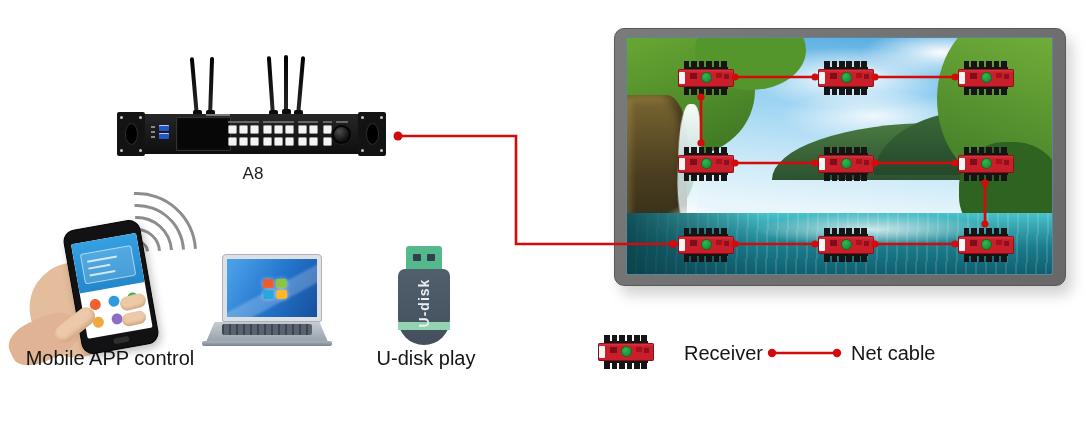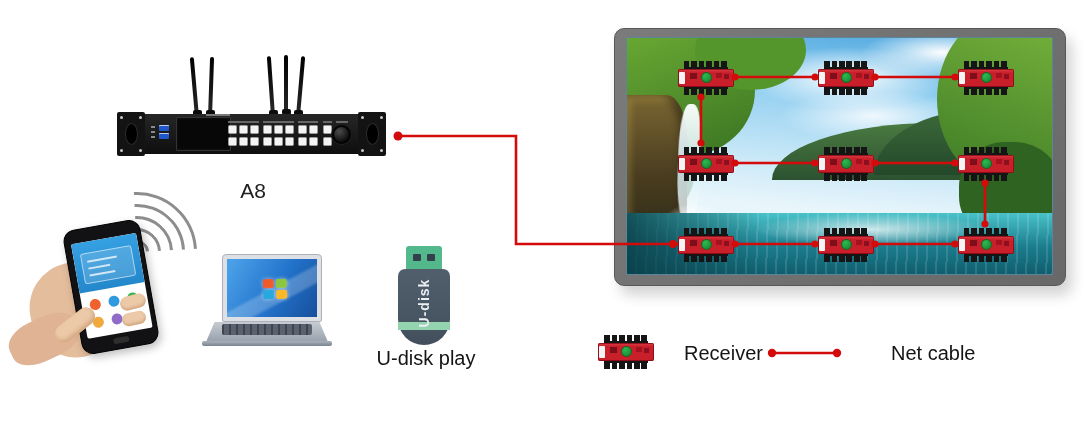--- a/index.html
+++ b/index.html
@@ -13,21 +13,21 @@
   .ear { position:absolute; top:112px; width:28px; height:44px; background:#131313; border-radius:2px; }
   .ear .oval { position:absolute; left:8px; top:11px; width:13px; height:22px; background:#000; border:1px solid #2c2c2c; border-radius:50%; }
   .screw { position:absolute; width:3px; height:3px; border-radius:50%; background:#c9c9c9; }
   .ind { position:absolute; width:4px; height:2px; background:#8a8a8a; }
   .usb { position:absolute; width:10px; height:6px; background:#2257c9; border-radius:1px; box-shadow: inset 0 1px 0 rgba(255,255,255,.7); }
   .ctrl-display { position:absolute; left:176px; top:117px; width:55px; height:34px; background:#070707; border:1px solid #333; border-radius:1px; box-shadow: inset 0 0 4px rgba(255,255,255,.06); }
   .ctrl-microtext { position:absolute; left:206px; top:114px; width:24px; height:2px; background:#8a8a8a; opacity:.85; }
   .grp-bar { position:absolute; top:121px; height:2px; background:#676767; }
   .pbtn { position:absolute; width:9px; height:9px; background:#f4f4f4; border:1px solid #9a9a9a; border-radius:1.5px; }
   .knob { position:absolute; left:332px; top:125px; width:19px; height:19px; border-radius:50%; background:radial-gradient(circle at 35% 30%, #4d4d4d, #101010 70%); border:2px solid #040404; box-shadow:0 0 0 1px #1f1f1f; }
-  .a8-label { position:absolute; left:230px; top:164px; width:46px; text-align:center; font-size:21px; color:#202020;margin-top:15px; }
+  .a8-label { position:absolute; left:230px; top:164px; width:46px; text-align:center; font-size:17px; color:#202020; }
 
   
   .cap { position:absolute; top:347px; font-size:20px; color:#151515; text-align:center; }
 
   
   .wifi-arc { position:absolute; border:3px solid transparent; border-top-color:#8d8d8d; border-radius:50%; transform:rotate(42deg); }
 
   
   .palm { position:absolute; left:30px; top:262px; width:95px; height:95px; background:#e4bd9d; border-radius:50% 45% 55% 50%; transform:rotate(-12deg); }
   .wrist { position:absolute; left:8px; top:318px; width:72px; height:42px; background:#dfb393; border-radius:40%; transform:rotate(-25deg); }
@@ -218,20 +218,21 @@
     <div class="ud-conn">
       <span class="ud-hole" style="left:7px; top:8px;"></span>
       <span class="ud-hole" style="left:21px; top:8px;"></span>
     </div>
     <div class="ud-body">
       <div class="ud-band"></div>
       <div class="ud-text">U-disk</div>
     </div>
   </div>
 
+  <div class="cap" style="left:10px; width:200px;">Mobile APP control</div>
   <div class="cap" style="left:356px; width:140px;">U-disk play</div>
 
   <div class="monitor">
     <div class="led-screen" id="led-screen">
       <div class="sky"></div>
       <div class="cloud" style="left:28%; top:4%;  width:48%; height:26%;"></div>
       <div class="cloud" style="left:55%; top:-4%; width:38%; height:20%;"></div>
       <div class="cloud" style="left:36%; top:22%; width:44%; height:22%; opacity:.85;"></div>
       <div class="mountain" style="left:34%; top:36%; width:70%; height:24%;"></div>
       <div class="mountain" style="left:58%; top:30%; width:48%; height:28%; background:linear-gradient(180deg,#3c6b3a,#24482a);"></div>
@@ -355,21 +356,21 @@
     <div class="ic2"></div>
     <div class="ic3"></div>
     <div class="pinbase-b"></div>
     <div class="pins bot"></div>
   </div>
       </div>
   </div>
 
   <div id="legend-receiver-slot"></div>
   <div class="legend-label" style="left:660px;margin-left:24px;">Receiver</div>
-  <div class="legend-label" style="left:851px;margin-left:40px;">Net cable</div>
+  <div class="legend-label" style="left:851px;">Net cable</div>
 
   <svg id="cable-overlay" width="1092" height="435" viewBox="0 0 1092 435" xmlns="http://www.w3.org/2000/svg">
 
     <polyline class="cable" points="398,136 516,136 516,244 678,244"></polyline>
     <circle class="dot" cx="398" cy="136" r="4.5"></circle>
     <circle class="dot" cx="673" cy="244" r="4"></circle>
 
     <line class="cable" x1="733" y1="77" x2="817" y2="77"></line>
     <circle class="dot" cx="735" cy="77" r="3.6"></circle>
       <circle class="dot" cx="815" cy="77" r="3.6"></circle>

